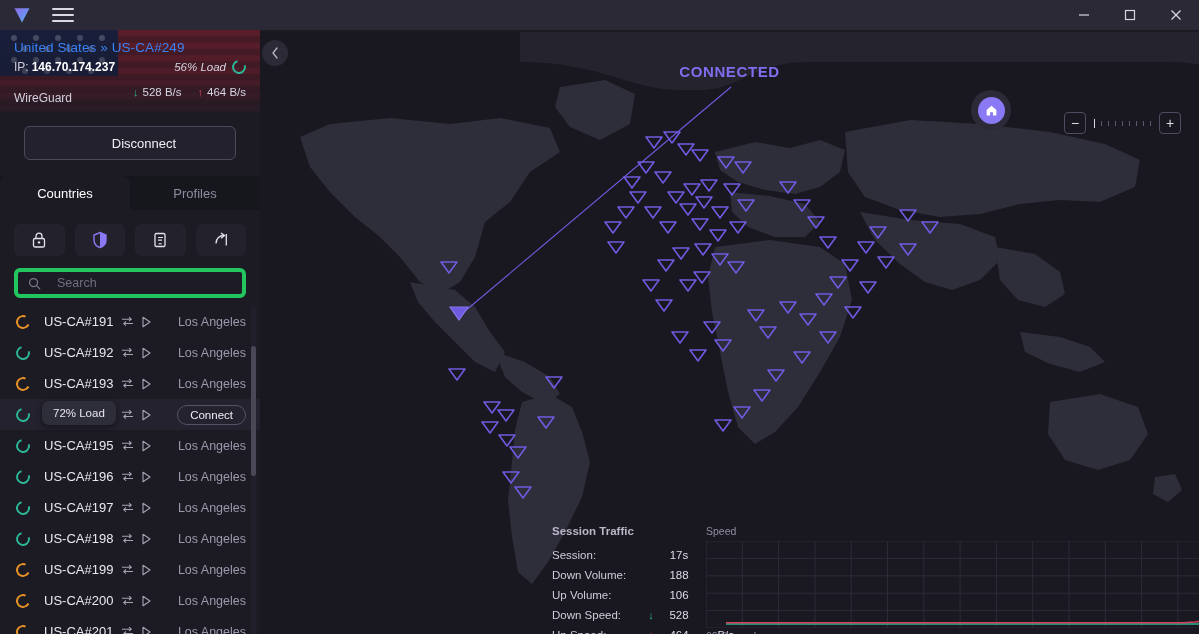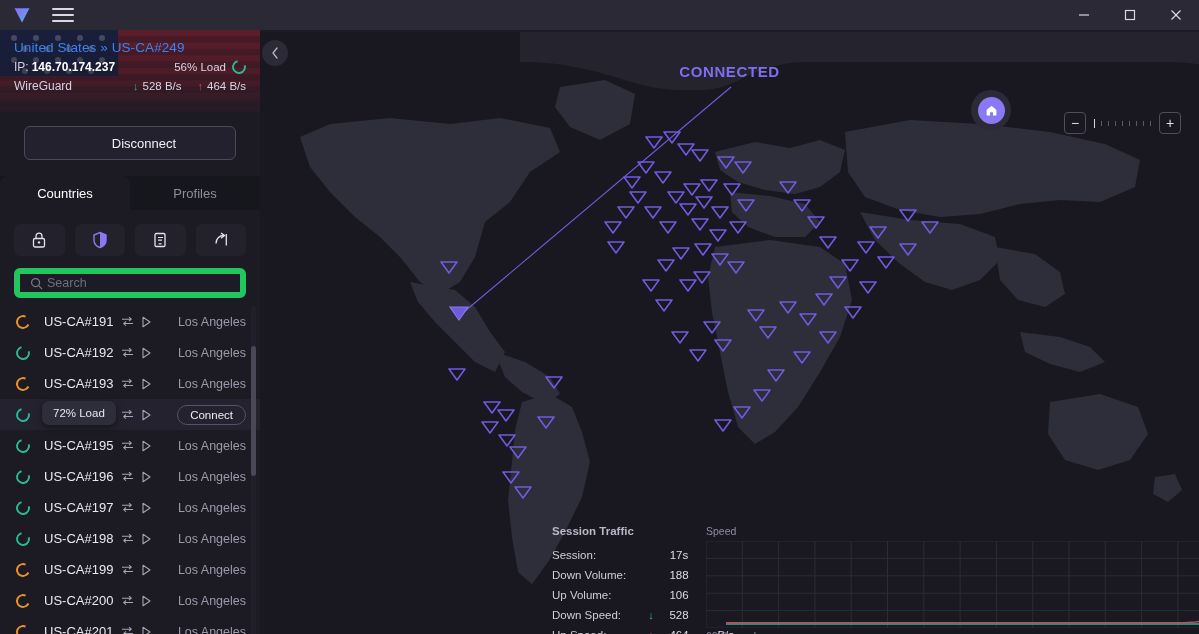--- a/index.html
+++ b/index.html
@@ -42,24 +42,24 @@
   .flagbox .flagimg { position: absolute; inset: 0; width: 100%; height: 100%; }
   .flagbox .flagshade {
     position: absolute; inset: 0;
     background: linear-gradient(180deg, rgba(22,21,30,.42) 0%, rgba(22,21,30,.55) 55%, rgba(28,27,36,.92) 100%);
   }
   .flagtext { position: relative; padding: 10px 14px 0 14px; }
   .srv-title { font-size: 13.5px; color: #3b82f6; letter-spacing: .1px; }
   .srv-row2 { margin-top: 5px; display: flex; align-items: center; font-size: 12px; }
   .srv-ip-label { color: #cfcddb; }
   .srv-ip { font-weight: bold; color: #ffffff; margin-left: 3px; }
-  .srv-load-wrap { margin-left: auto; display: flex; align-items: center; gap: 6px; }
+  .srv-load-wrap { margin-left: auto; display: flex; align-items: center; gap: 6px; font-style: italic; }
   .srv-load { font-size: 11.5px; color: #d7d5e2; }
   .srv-row3 { margin-top: 5px; display: flex; align-items: center; font-size: 12px; }
-  .srv-proto { color: #d3d1df; }
+  .srv-proto { color: #d3d1df; margin-top: 12px; }
   .srv-speeds { margin-left: auto; display: flex; gap: 16px; font-size: 11.5px; color: #d7d5e2; }
   .spd { display: flex; align-items: center; gap: 4px; }
   .spd .ar { font-size: 11px; }
 
   .disconnect-wrap { padding: 14px 24px 0 24px; }
   .disconnect {
     width: 212px; height: 34px; border: 1px solid #4b4a5c; border-radius: 6px;
     background: rgba(40,38,52,.55); color: #f0eff6; font-size: 13px;
     font-family: inherit; cursor: pointer; padding-left: 28px;
   }
@@ -79,22 +79,22 @@
   .tab { z-index: 1; text-align: right; }
 
   .filters { display: flex; gap: 10px; padding: 14px 14px 0 14px; }
   .filt {
     width: 52px; height: 32px; background: #22212c; border-radius: 6px;
     display: flex; align-items: center; justify-content: center; cursor: pointer;
   }
 
   .searchbar { padding: 12px 14px 0 14px; }
   .searchbox {
-    height: 30px; border: 6px solid #22c55e; border-radius: 6px;
-    display: flex; align-items: center; padding: 0 10px; gap: 4px;
+    height: 30px; border: 4px solid #22c55e; border-radius: 6px;
+    display: flex; align-items: center; padding: 0 10px; gap: 16px;
     background: #1d1c26;
   }
   .searchbox input {
     flex: 1; background: transparent; border: 0; outline: none;
     color: #d9d8e3; font-size: 12.5px; font-family: inherit;
   }
   .searchbox input::placeholder { color: #6f6d80; }
 
   .serverlist {
     margin-top: 8px; height: 350px; position: relative; overflow: hidden;

